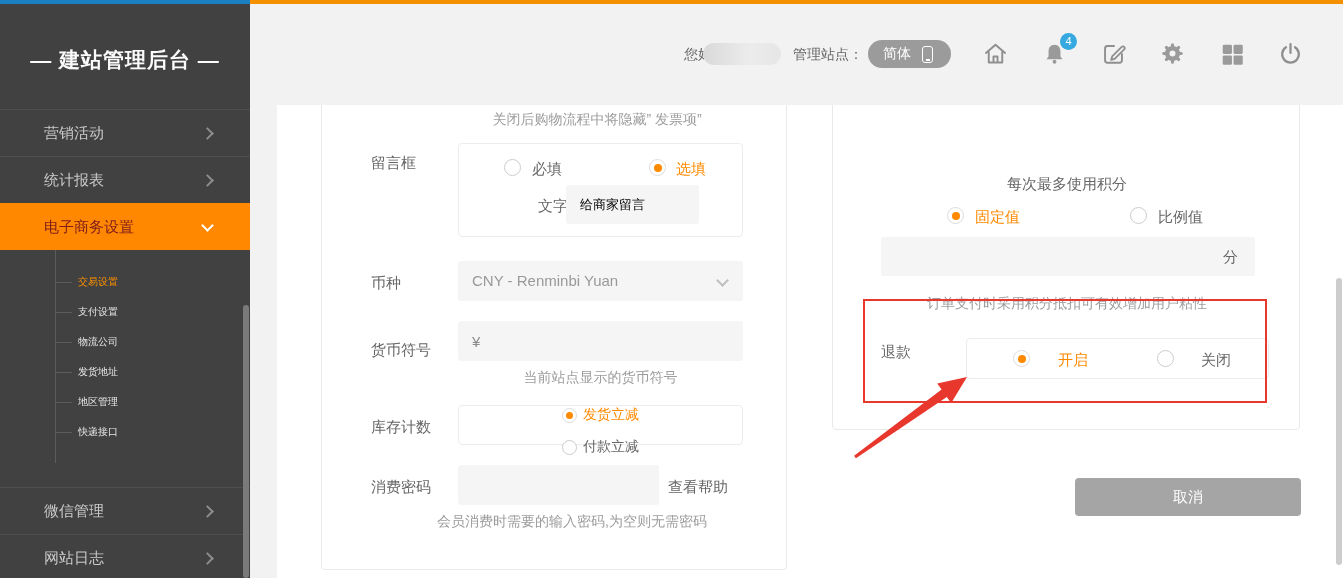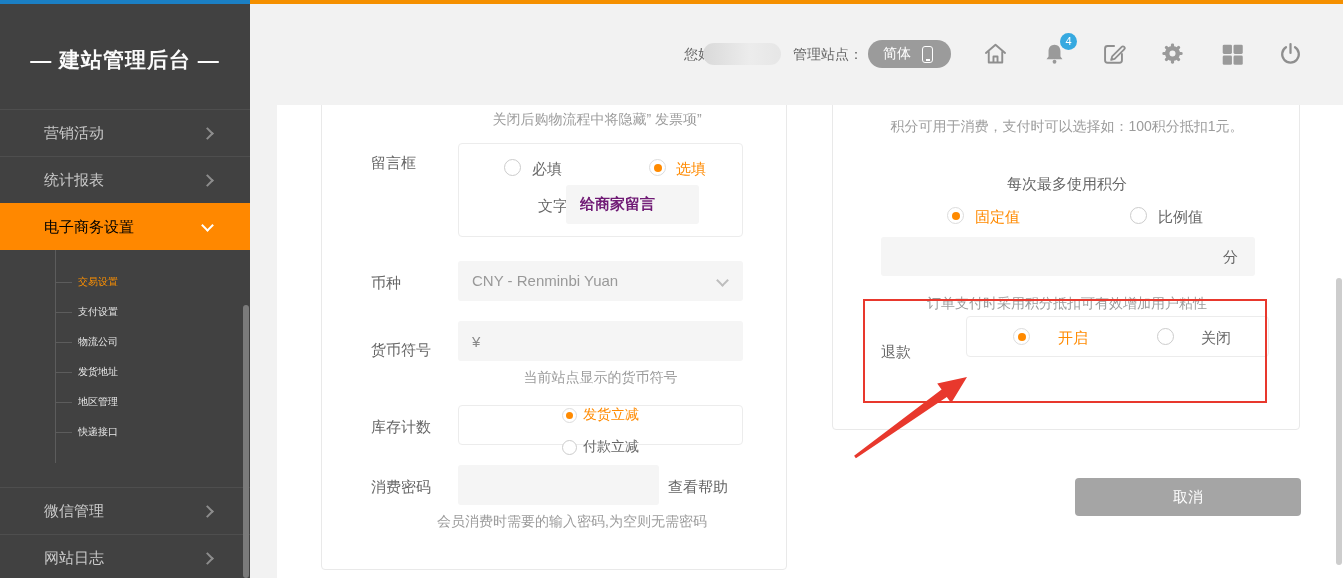--- a/index.html
+++ b/index.html
@@ -11,21 +11,21 @@
   .topbar-blue   { position:absolute; left:0; top:0; width:250px; height:4px; }
   .topbar-orange { position:absolute; left:250px; top:0; width:1093px; height:4px; }
 
   
   .sidebar { position:absolute; left:0; top:4px; width:250px; height:574px; background:#414141; }
   .logo { height:105px; color:#fbfbfb; font-size:21px; font-weight:bold; letter-spacing:1px;
           text-align:center; padding-top:42px; }
   .nav-item { height:47px; display:flex; align-items:center; justify-content:space-between;
               padding:0 38px 0 44px; color:#c9c9c9; font-size:15px; cursor:pointer;
               border-top:1px solid rgba(255,255,255,0.07); }
-  .nav-item.active { background:#ff8800; color:#000000; border-top-color:transparent; }
+  .nav-item.active { background:#ff8800; color:#7f1d1d; border-top-color:transparent; }
   .chev { width:9px; height:9px; border-right:2px solid #8d8d8d; border-bottom:2px solid #8d8d8d;
           transform:rotate(-45deg); margin-top:0; }
   .chev.down { transform:rotate(45deg); border-color:#fff; margin-top:-4px; }
   .submenu { position:relative; height:237px; padding-top:17px; }
   .submenu::before { content:""; position:absolute; left:55px; top:0; width:1px; height:213px; background:#5c5c5c; }
   .sub-item { position:relative; height:30px; line-height:30px; padding-left:78px; color:#e8e8e8;
               font-size:10px; cursor:pointer; }
   .sub-item::before { content:""; position:absolute; left:55px; top:15px; width:17px; height:1px; background:#5c5c5c; }
   .sub-item.active { color:#ff9100; }
   .side-thumb { position:absolute; left:243px; top:301px; width:6px; height:273px;
@@ -198,21 +198,21 @@
     <div class="card" id="card-left">
       <div class="note" style="left:115px; top:25px; width:320px;">关闭后购物流程中将隐藏” 发票项”</div>
 
       <div class="flabel" style="left:49px; top:68px;">留言框</div>
       <div class="gbox" style="left:136px; top:57px; width:285px; height:94px;">
         <span class="rd" style="left:45px; top:15px;"></span>
         <span class="rlabel" style="left:73px; top:16px;">必填</span>
         <span class="rd on" style="left:190px; top:15px;"></span>
         <span class="rlabel on" style="left:217px; top:16px;">选填</span>
         <span class="rlabel" style="left:79px; top:53px;">文字修改</span>
-        <input class="field" style="left: 107px; top: 41px; width: 133px; height: 39px; font-size: 15px; color: #701a75; font-weight: bold;" value="给商家留言">
+        <input class="field" style="left: 107px; top: 41px; width: 133px; height: 39px; font-size: 13px; color: #000000;" value="给商家留言">
       </div>
 
       <div class="flabel" style="left:49px; top:188px;">币种</div>
       <div class="field" style="left:136px; top:175px; width:285px; height:40px; line-height:40px; color:#999;">
         <span>CNY - Renminbi Yuan</span>
         <span class="ddchev"></span>
       </div>
 
       <div class="flabel" style="left:49px; top:248px;margin-top:7px;">货币符号</div>
       <input class="field" style="left: 136px; top: 235px; width: 285px; height: 40px;" value="¥">
@@ -234,36 +234,35 @@
         </span>
       </div>
 
       <div class="flabel" style="left:49px; top:392px;">消费密码</div>
       <input class="field" style="left: 136px; top: 379px; width: 201px; height: 40px;">
       <span class="flabel" style="left:346px; top:392px; cursor:pointer;">查看帮助</span>
       <div class="note" style="left:40px; top:427px; width:420px;">会员消费时需要的输入密码,为空则无需密码</div>
     </div>
 
     <div class="card" id="card-right">
-      <div class="note" style="left:0; top:32px; width:468px;">积分可用于消费，支付时可以选择如：100积分抵扣1元。</div>
       <div class="flabel" style="left:0; top:89px; width:468px; text-align:center;">每次最多使用积分</div>
 
       <span class="rd on" style="left:114px; top:121px;"></span>
       <span class="rlabel on" style="left:142px; top:122px;">固定值</span>
       <span class="rd" style="left:297px; top:121px;"></span>
       <span class="rlabel" style="left:325px; top:122px;">比例值</span>
 
       <div class="field" style="left:48px; top:151px; width:374px; height:39px; line-height:39px;">
         <span style="position:absolute; right:17px; color:#666;">分</span>
       </div>
 
       <div class="note" style="left:0; top:209px; width:468px;">订单支付时采用积分抵扣可有效增加用户粘性</div>
 
       <div class="flabel" style="left:48px; top:257px;">退款</div>
-      <div class="gbox" style="left:133px; top:230px; width:303px; height:41px;">
+      <div class="gbox" style="left:133px; top:252px; width:303px; height:41px;">
         <span class="rd on" style="left:46px; top:11px;"></span>
         <span class="rlabel on" style="left:91px; top:12px;">开启</span>
         <span class="rd" style="left:190px; top:11px;"></span>
         <span class="rlabel" style="left:234px; top:12px;">关闭</span>
       </div>
     </div>
 
     <div class="annot-box"></div>
     <svg class="annot-arrow" width="130" height="105" viewBox="0 0 130 105">
       <polygon points="120,12 104.2,38.1 99.8,32.0 8.9,93.2 7.1,90.8 94.6,24.6 90.2,18.5" fill="#e8382d"></polygon>

